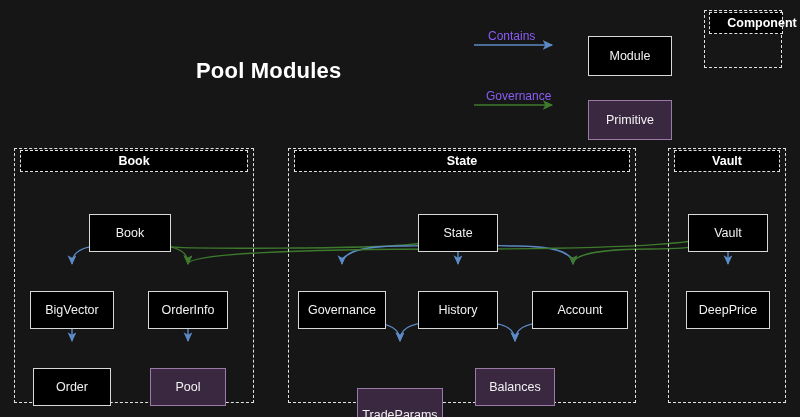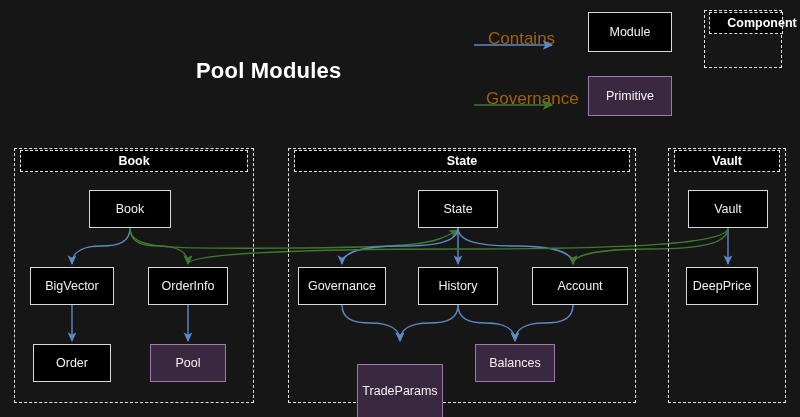--- a/index.html
+++ b/index.html
@@ -18,33 +18,34 @@
     color:#ffffff;
     font-weight:bold;
     font-size:22px;
     letter-spacing:.2px;
     white-space:nowrap;
   }
 
   
   .legend-label{
     position:absolute;
-    color:#a16207;
-    font-size:17px;
+    color:#8b5cf6;
+    font-size:12px;
     white-space:nowrap;
   }
 
   
   .node{
     position:absolute;
     box-sizing:border-box;
     display:flex;align-items:center;justify-content:center;
     font-size:12.5px;
     color:#f2f2f2;
     white-space:nowrap;
+    margin-top:24px;
   }
   .node.module{
     background:#000000;
     border:1.4px solid #d8d8d8;
   }
   .node.primitive{
     background:#3a2840;
     border:1.4px solid #9b7aa8;
   }
 
@@ -163,21 +164,21 @@
       </div>
       <div class="node primitive" style="left: 357px; top: 364px; width: 86px; height: 54px; z-index: 4;">
         <span>TradeParams</span>
       </div>
       <div class="node primitive" style="left: 475px; top: 344px; width: 80px; height: 38px; z-index: 4;">
         <span>Balances</span>
       </div>
       <div class="node module" style="left: 688px; top: 190px; width: 80px; height: 38px; z-index: 4;">
         <span>Vault</span>
       </div>
-      <div class="node module" style="left: 686px; top: 267px; width: 72px; height: 38px; z-index: 4;">
+      <div class="node module" style="left: 686px; top: 267px; width: 84px; height: 38px; z-index: 4;">
         <span>DeepPrice</span>
       </div>
     </div>
 
   <svg class="edges" style="z-index:5;">
     <line x1="474" y1="45" x2="552" y2="45" stroke="#5b8ac5" stroke-width="1.5" marker-end="url(#ah-blue)"></line>
     <line x1="474" y1="105" x2="552" y2="105" stroke="#3e7a2e" stroke-width="1.5" marker-end="url(#ah-green)"></line>
   </svg>
 </div>
 

